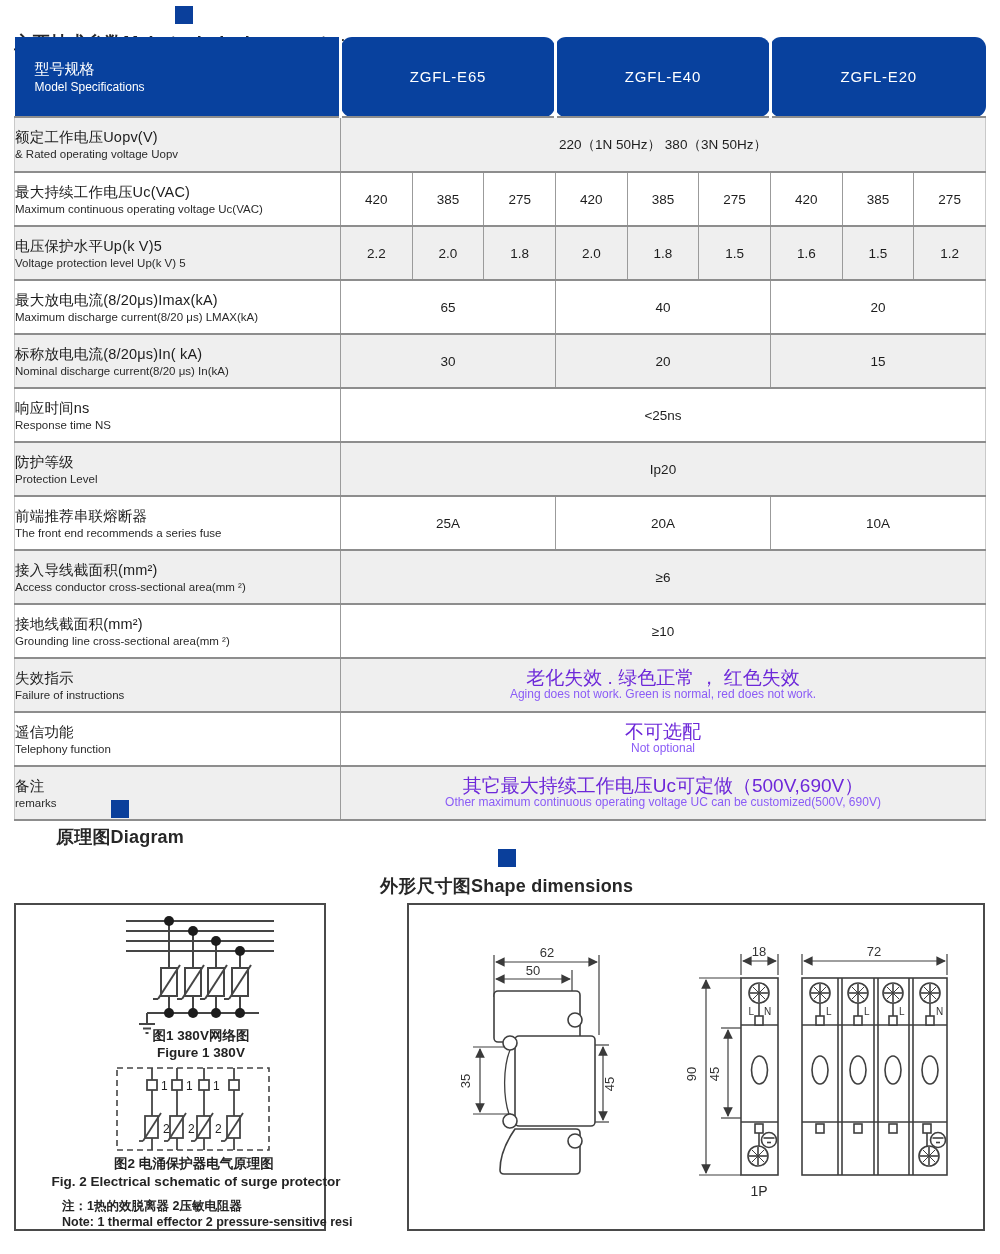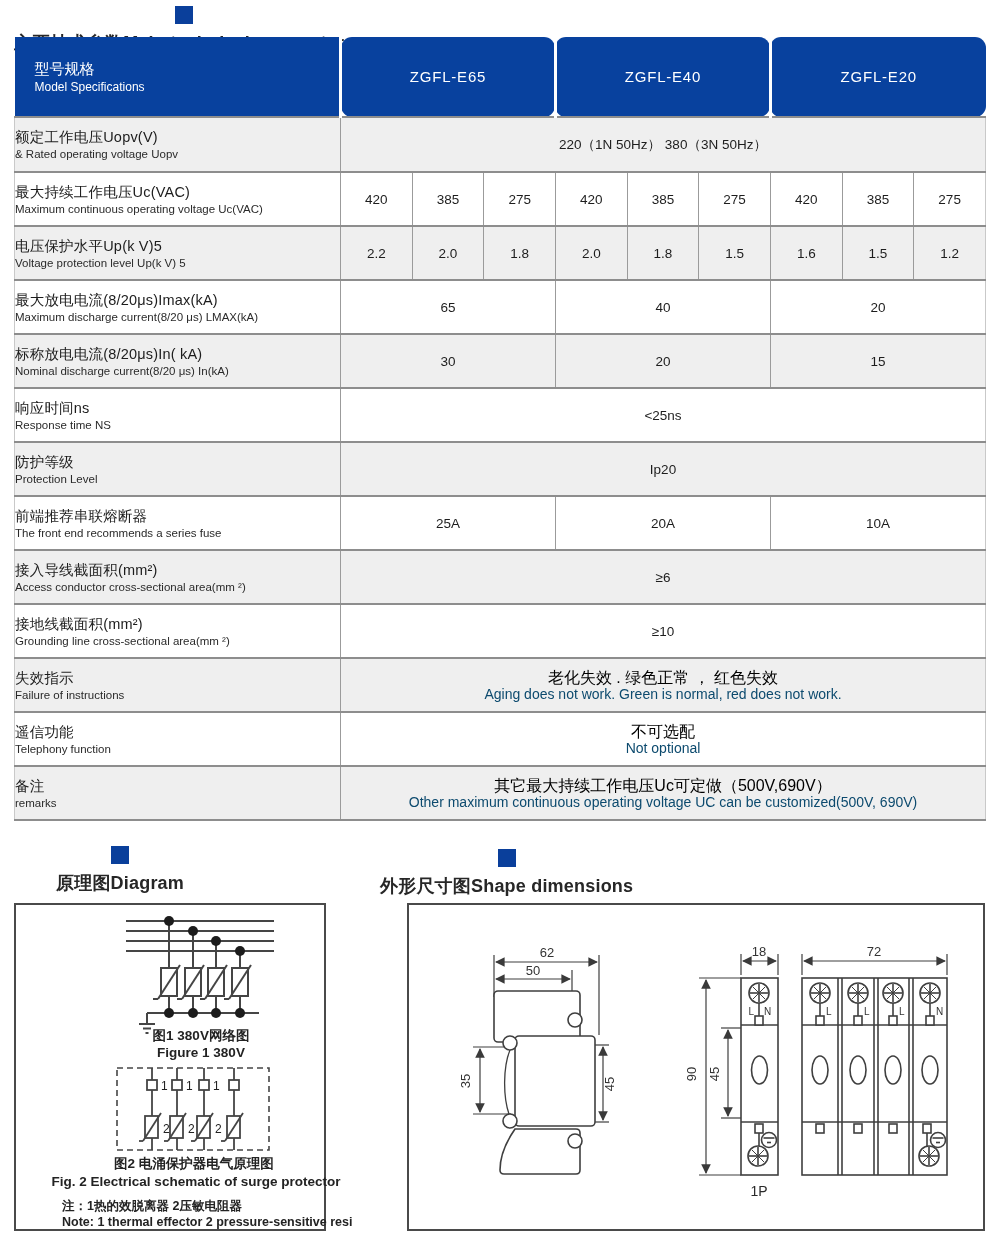--- a/index.html
+++ b/index.html
@@ -25,22 +25,22 @@
   tr.r{height:54px;}
   tr.r.h55{height:55px;}
   tr.gray td{background:#efefef;}
   tr.white td{background:#ffffff;}
   td.lbl{padding-left:20px;border-right:1px solid #9b9b9b;border-left:1px solid #c9c9c9;}
   td.lbl .zh{font-size:14.5px;color:#1c1c1c;font-weight:500;line-height:20px;letter-spacing:.2px;}
   td.lbl .en{font-size:11.5px;color:#2a2a2a;line-height:15px;}
   td.val{text-align:center;font-size:13.5px;color:#1d1d1d;border-right:1px solid #c9c9c9;}
   td.val.b{border-left:1px solid #9b9b9b;border-right:0;}
   td.val.last{border-right:1px solid #c9c9c9;}
-  td.val .l1{font-size:16px;line-height:19px;color:#000000;}
-  td.val .l2{font-size:14px;line-height:15px;color:#0c4a6e;}
+  td.val .l1{font-size:19px;line-height:19px;color:#6d28d9;}
+  td.val .l2{font-size:12px;line-height:15px;color:#8b5cf6;}
 
   
   .diag-box{position:absolute;border:2px solid #4a4a4a;background:#fff;box-sizing:border-box;padding-left:28px;}
   svg text{font-family:"Liberation Sans","DejaVu Sans",sans-serif;fill:#222;}
   svg .cap{font-size:13.5px;font-weight:600;fill:#232323;}
   svg .note{font-size:12.5px;font-weight:600;fill:#232323;}
   svg .dim{font-size:13px;fill:#333;font-weight:400;}
   svg .term{font-size:10px;fill:#333;}
   svg .pole{font-size:14px;fill:#2a2a2a;}
 </style>
@@ -208,21 +208,21 @@
         <div class="en">remarks</div>
       </td>
       <td colspan="9" class="val">
         <div class="l1">其它最大持续工作电压Uc可定做（500V,690V）</div>
         <div class="l2">Other maximum continuous operating voltage UC can be customized(500V, 690V)</div>
       </td>
     </tr>
   </tbody>
     </table>
 
-  <div class="sec-title" style="left:14px;top:846px;padding-left:42px;">
+  <div class="sec-title" style="left:14px;top:800px;padding-left:42px;">
     <span class="sec-sq"></span>
     <span class="sec-text"><span>原理图</span><span class="en">Diagram</span></span>
   </div>
   <div class="sec-title" style="left:380px;top:849px;">
     <span class="sec-sq"></span>
     <span class="sec-text"><span>外形尺寸图</span><span class="en">Shape dimensions</span></span>
   </div>
 
   <div class="diag-box" style="left:14px;top:903px;width:312px;height:328px;">
     <svg width="308" height="324" viewBox="0 0 308 324">

